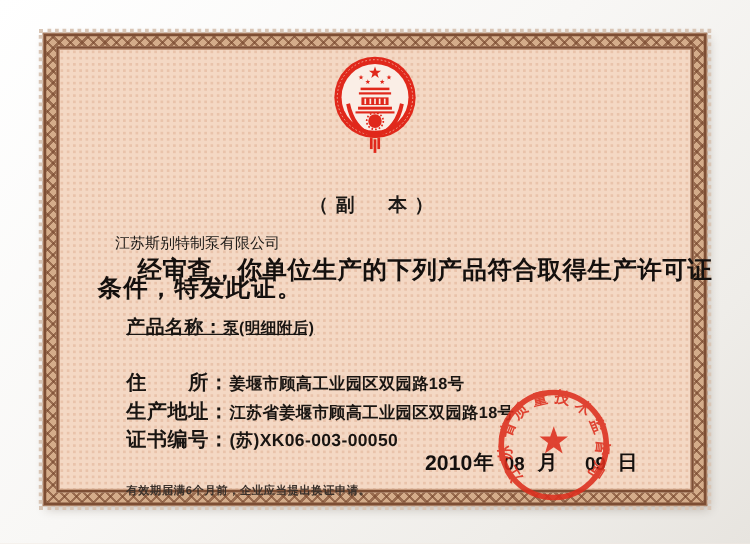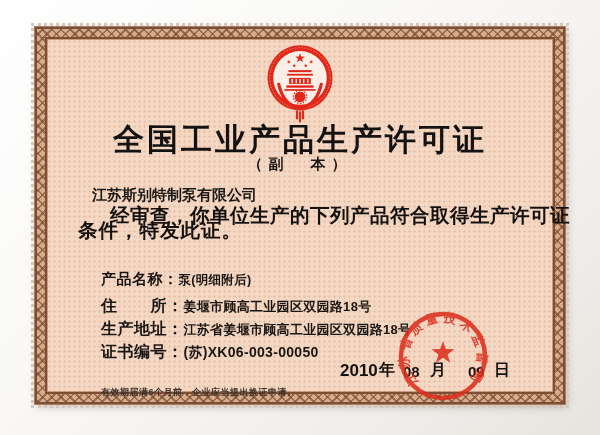--- a/index.html
+++ b/index.html
@@ -38,27 +38,27 @@
   .content{position:absolute;left:0;top:0;width:600px;height:435px;}
   .emblem{position:absolute;left:266px;top:44px;width:68px;height:80px;}
   .title{
     position:absolute;left:0;top:119px;width:600px;text-align:center;
     font-size:31px;font-weight:bold;color:#141211;letter-spacing:3px;white-space:nowrap;
   }
   .subtitle{
     position:absolute;left:0;top:155px;width:600px;text-align:center;
     font-size:15px;font-weight:bold;color:#1c1916;letter-spacing:6px;
   }
-  .company{position:absolute;left:92px;top:186px;font-size:15px;font-weight:bold;color:#1c1916;}
+  .company{position:absolute;left:92px;top:186px;font-size:12px;font-weight:normal;color:#1c1916;}
   .stmt1{position:absolute;left:110px;top:202px;font-size:19.5px;font-weight:bold;color:#14100e;letter-spacing:.5px;white-space:nowrap;}
   .stmt2{position:absolute;left:78px;top:217px;font-size:19.5px;font-weight:bold;color:#14100e;letter-spacing:1px;}
   .field{position:absolute;left:101px;white-space:nowrap;color:#191512;}
   .field .lbl{font-size:16px;font-weight:bold;letter-spacing:.5px;}
   .field .val{font-size:13px;font-weight:bold;letter-spacing:.3px;}
-  .row-product{top:270px;}
+  .row-product{top:252px;text-decoration:underline;}
   .row-product .lbl{font-size:15px;}
   .row-product .val{font-size:12.5px;}
   .row-address{top:296px;}
   .row-prodaddr{top:319px;}
   .row-certno{top:342px;}
   .row-certno .val{font-size:14px;}
   .row-valid{top:364px;}
   .footnote{position:absolute;left:101px;top:386px;font-size:9px;font-weight:bold;color:#3a312b;letter-spacing:.5px;}
   .date-part{position:absolute;font-weight:bold;color:#14100e;white-space:nowrap;}
   .d-year {left:340px;top:361px;font-size:17px;}
@@ -109,21 +109,20 @@
       </g>
       <g fill="#faeee6">
         <rect x="37.5" y="51.5" width="2" height="6.5"></rect>
         <rect x="43.5" y="51.5" width="2" height="6.5"></rect>
         <rect x="49" y="51.5" width="2" height="6.5"></rect>
         <rect x="54.5" y="51.5" width="2" height="6.5"></rect>
         <rect x="60.5" y="51.5" width="2" height="6.5"></rect>
       </g>
     </svg>
 
-    <div class="title">全国工业产品生产许可证</div>
     <div class="subtitle">（副　本）</div>
     <div class="company">江苏斯别特制泵有限公司</div>
     <div class="stmt1">经审查，你单位生产的下列产品符合取得生产许可证</div>
     <div class="stmt2">条件，特发此证。</div>
 
     <div class="field row-product">
       <span class="lbl">产品名称：</span><span class="val">泵(明细附后)</span>
     </div>
     <div class="field row-address">
       <span class="lbl">住　　所：</span><span class="val">姜堰市顾高工业园区双园路18号</span>

